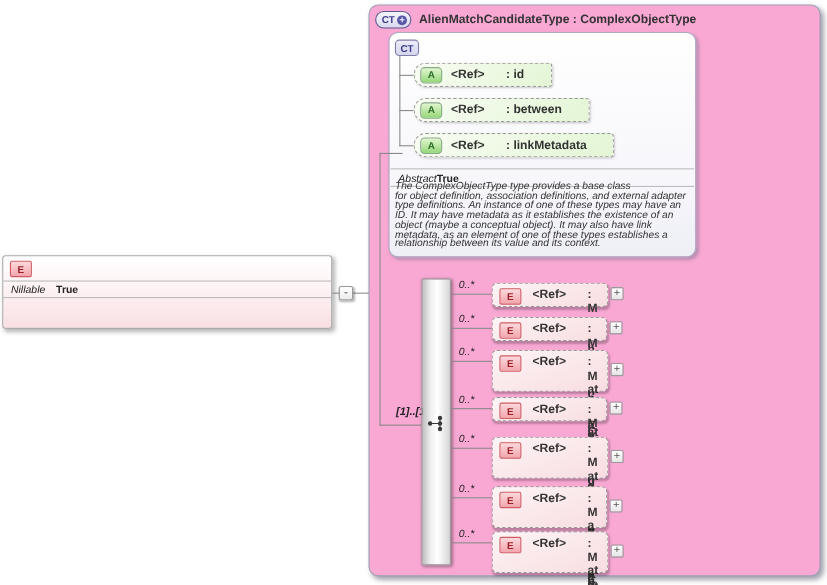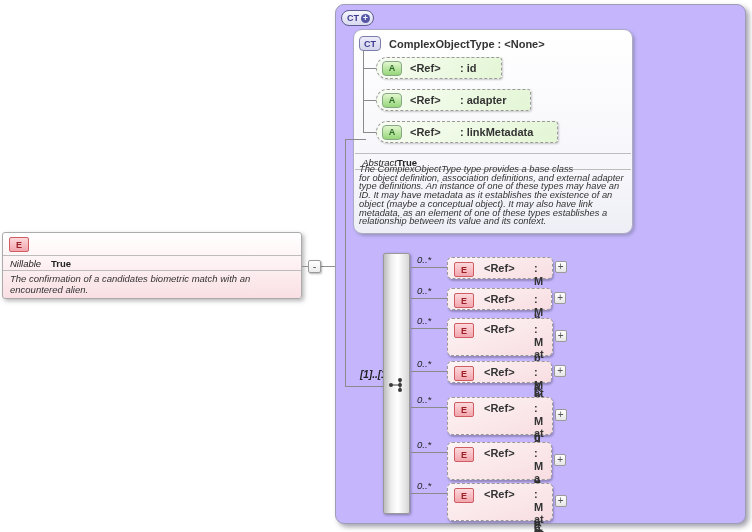--- a/index.html
+++ b/index.html
@@ -33,21 +33,21 @@
 
   
   .conn-h-main{position:absolute;left:302px;top:266px;width:34px;height:1px;background:#8f8f8f;}
   .toggle{position:absolute;left:308px;top:260px;width:13px;height:13px;box-sizing:border-box;
           border:1px solid #9a9a9a;background:linear-gradient(#ffffff,#ececec);
           box-shadow:1px 1px 2px rgba(0,0,0,.3);font-size:11px;line-height:10px;
           text-align:center;color:#555;border-radius:2px;}
 
   
   .container{position:absolute;left:335px;top:4px;width:411px;height:520px;box-sizing:border-box;
-             background:#c4b5fd;border:1px solid #9d9db5;border-radius:9px;
+             background:#f9a8d4;border:1px solid #9d9db5;border-radius:9px;
              box-shadow:3px 3px 5px rgba(90,90,110,.55);}
   .ct-header{position:absolute;left:5px;top:5px;display:flex;align-items:center;gap:7px;}
   .ct-badge-outer{display:flex;align-items:center;gap:2px;border:1px solid #5c5c8e;border-radius:8px;
                   background:linear-gradient(#f6f6fd,#d9d9f0);padding:0 3px 0 5px;height:14px;}
   .ct-badge-text{font-size:9px;font-weight:bold;color:#3c3c8e;}
   .plus-circle{width:9px;height:9px;border-radius:50%;background:#5656a6;color:#eef;
                font-size:9px;line-height:9px;text-align:center;font-weight:bold;}
   .ct-title{font-weight:bold;font-size:11px;color:#333;white-space:nowrap;}
 
   
@@ -98,55 +98,54 @@
 <div class="gbox">
   <div class="gbox-header">
     <span class="e-badge">E</span>
   </div>
   <div class="divider"></div>
   <div class="facet-row">
     <span class="facet-name">Nillable</span>
     <span class="facet-value">True</span>
   </div>
   <div class="divider"></div>
-  <div class="gbox-ann">The confirmation of a candidates biometric match with an encountered alien.</div>
 </div>
 
 <div class="conn-h-main"></div>
 <div class="toggle">-</div>
 
 <div class="container">
 
   <div class="ct-header">
     <span class="ct-badge-outer">
       <span class="ct-badge-text">CT</span>
       <span class="plus-circle">+</span>
     </span>
+    <span class="ct-title">AlienMatchCandidateType : ComplexObjectType</span>
   </div>
 
   <div class="inner-box">
     <div class="inner-header">
       <span class="ct-badge-inner">CT</span>
-      <span class="ct-title">ComplexObjectType : &lt;None&gt;</span>
     </div>
 
     <div class="tline" style="left:9px;top:20px;width:1px;height:83px;"></div>
     <div class="tline" style="left:9px;top:38px;width:13px;height:1px;"></div>
     <div class="tline" style="left:9px;top:70px;width:13px;height:1px;"></div>
     <div class="tline" style="left:9px;top:102px;width:13px;height:1px;"></div>
 
     <div class="attr-box" style="left:22px;top:27px;">
       <span class="a-badge">A</span>
       <span class="ref">&lt;Ref&gt;</span>
       <span class="aname">: id</span>
     </div>
     <div class="attr-box" style="left:22px;top:59px;">
       <span class="a-badge">A</span>
       <span class="ref">&lt;Ref&gt;</span>
-      <span class="aname">: adapter</span>
+      <span class="aname">: between</span>
     </div>
     <div class="attr-box" style="left:22px;top:91px;">
       <span class="a-badge">A</span>
       <span class="ref">&lt;Ref&gt;</span>
       <span class="aname">: linkMetadata</span>
     </div>
 
     <div class="divider" style="position:absolute;left:1px;right:1px;top:123px;"></div>
     <div class="facet-row" style="position:absolute;left:0;top:125px;width:270px;">
       <span class="facet-name" style="width:36px;text-align:right;">Abstract</span>

